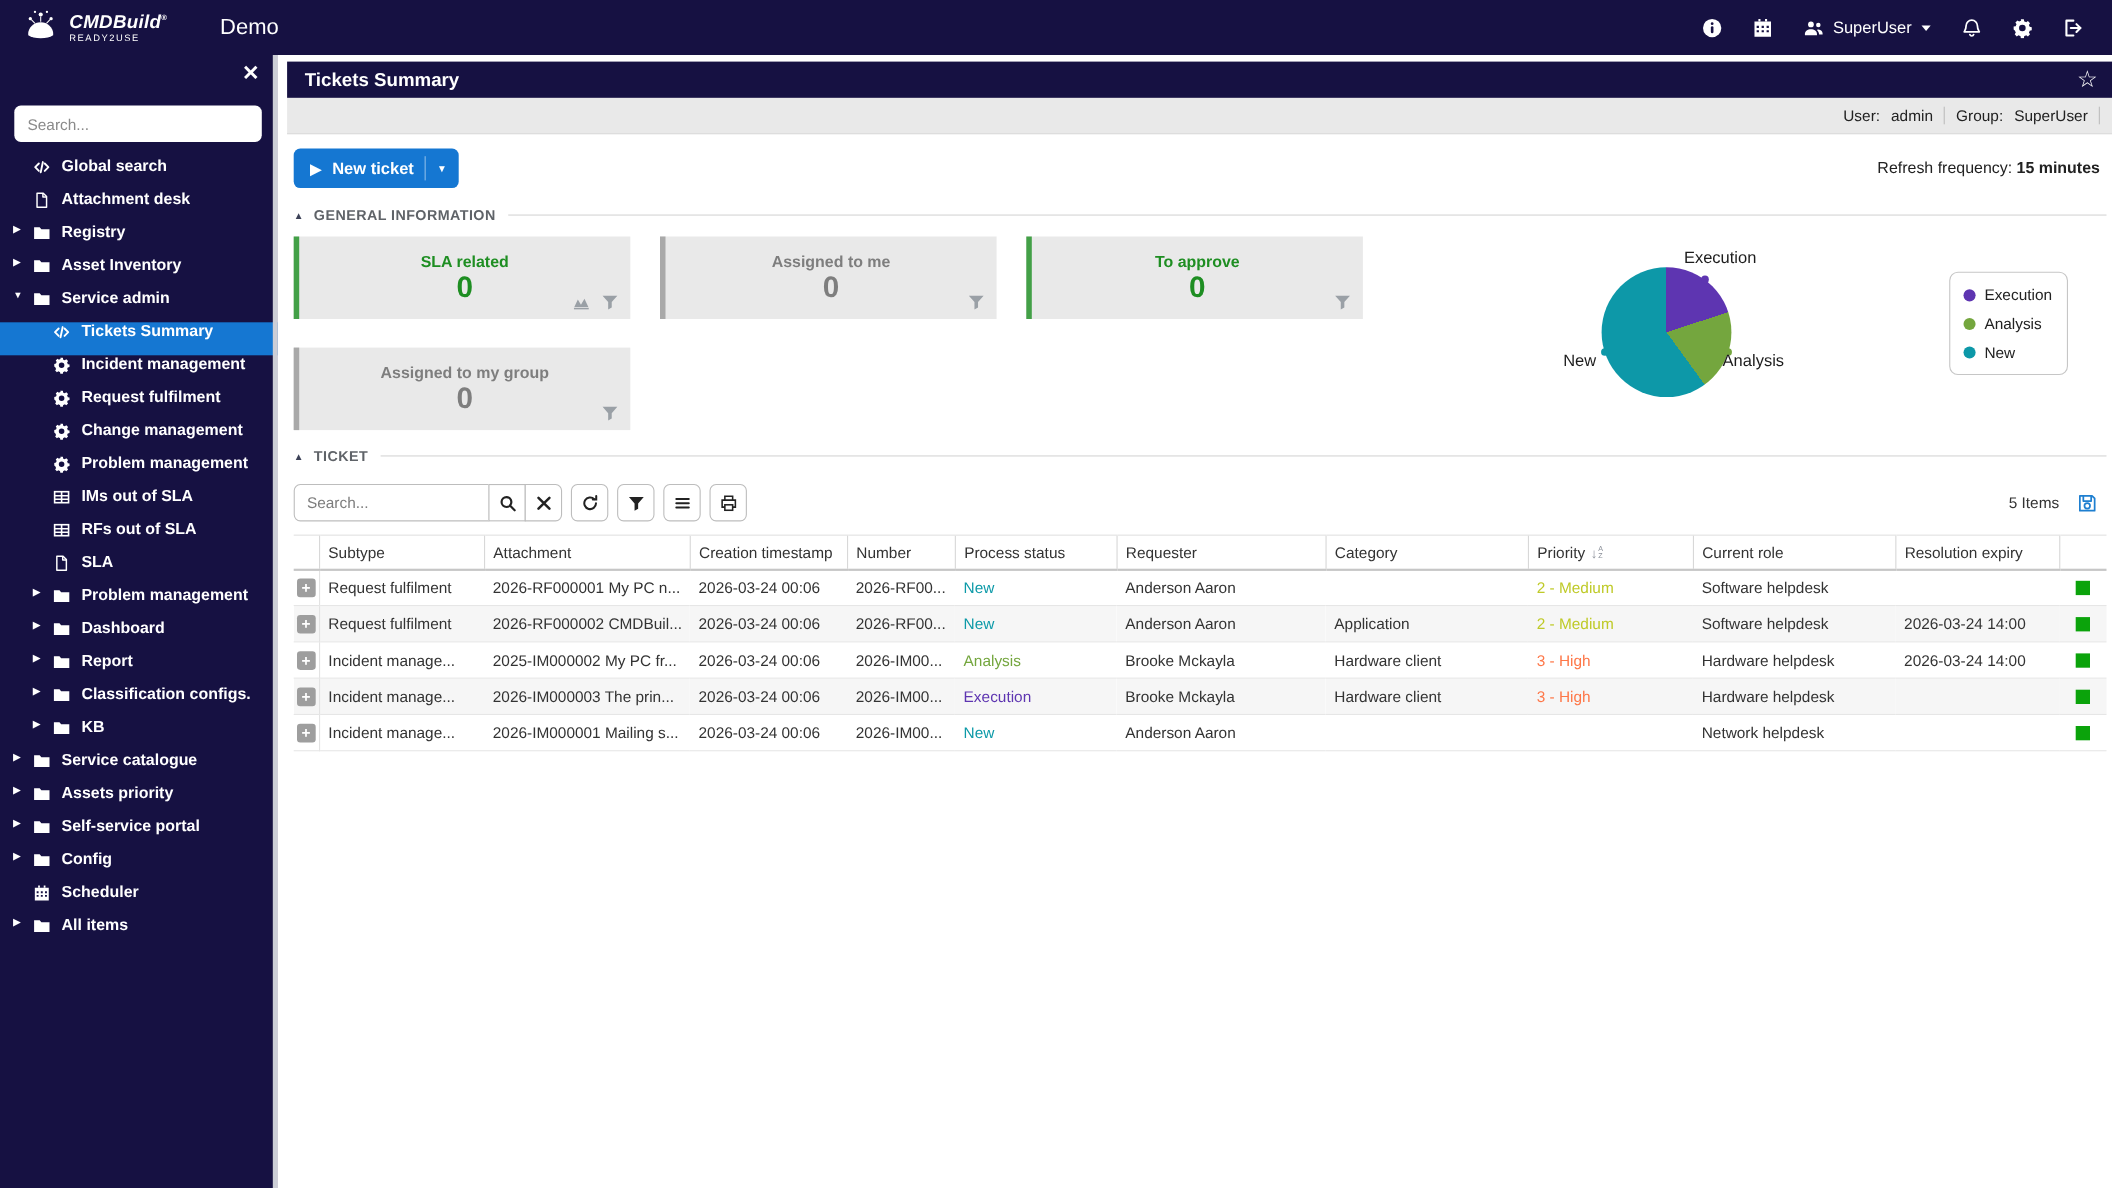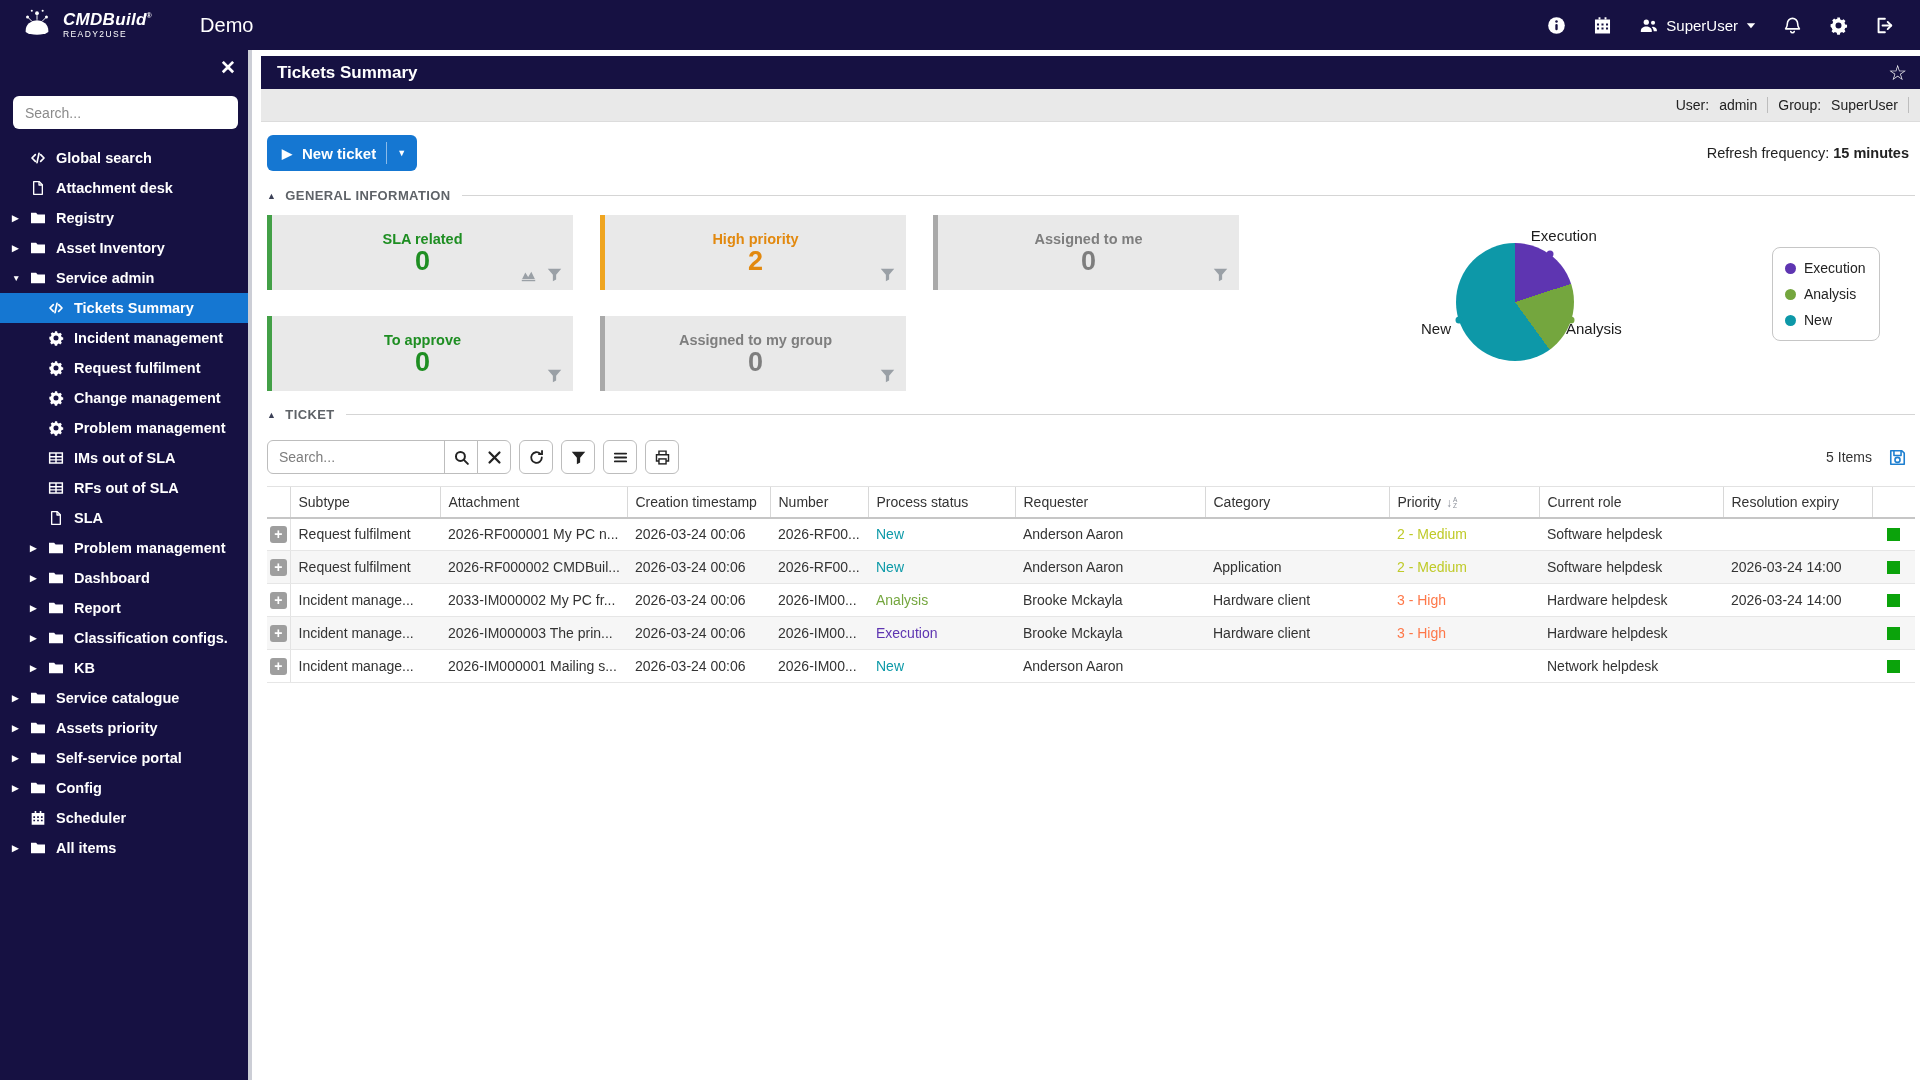--- a/index.html
+++ b/index.html
@@ -23,21 +23,21 @@
   .user-menu .caret svg { width:10px; height:7px; }
   
   .layout { display:flex; height:1030px; }
   .sidebar { width:252px; background:#161142; color:#fff; position:relative; flex:none; }
   .sidebar-scrollbar { position:absolute; top:0; right:0; bottom:0; width:4px; background:#ccced6; }
   .sidebar-close { position:absolute; top:8px; right:16px; font-size:19px; font-weight:bold; cursor:pointer; line-height:1; }
   .sidebar-search { margin:46px 14px 14px 13px; }
   .sidebar-search input { width:100%; height:33px; border:none; border-radius:6px; padding:0 12px; font-size:14px; font-family:inherit; color:#333; outline:none; }
   .sidebar-search input::placeholder { color:#8a8a8a; }
   #sidebar-nav { margin-top:10px; }
-  .nav-item { height:30px; display:flex; align-items:center; font-size:14.5px; font-weight:600; cursor:pointer; padding-left:12px; white-space:nowrap; }
+  .nav-item { height:30px; display:flex; font-size:14.5px; font-weight:600; cursor:pointer; padding-left:12px; white-space:nowrap; }
   .nav-item.no-arrow { padding-left:30px; }
   .nav-item.lvl1 { padding-left:30px; }
   .nav-item.lvl1.no-arrow { padding-left:48px; }
   .nav-item.selected { background:#1577d2; }
   .nav-item .arrow { width:12px; font-size:8.5px; margin-right:6px; color:#fff; }
   .nicon { width:17px; height:17px; margin-right:9px; display:flex; align-items:center; }
   .nicon svg { width:16px; height:16px; display:block; }
   
   .main { flex:1; display:flex; flex-direction:column; background:#fff; margin-left:9px; }
   .title-bar { height:33px; margin-top:6px; background:#161142; color:#fff; display:flex; align-items:center; padding:0 16px; font-size:17px; font-weight:bold; }
@@ -447,31 +447,20 @@
               <div class="kpi-card" style="border-left-color: rgb(67, 160, 71);">
                 <div class="kpi-label" style="color: rgb(30, 142, 34);">SLA related</div>
                 <div class="kpi-value" style="color: rgb(30, 142, 34);">0</div>
                 <div class="kpi-icons">
                   <span class="kicon">
                     <svg viewBox="0 0 24 24" fill="currentColor">
                       <path d="M3 18.5 7.5 9l4 6.5L16 8l5 10.5z"></path>
                       <rect x="2.5" y="19.5" width="19" height="2"></rect>
                     </svg>
                   </span>
-                  <span class="kicon">
-                    <svg viewBox="0 0 24 24" fill="currentColor">
-                      <path d="M2.5 4h19l-7.2 8.2V19l-4.6 2.6v-9.4z"></path>
-                    </svg>
-                  </span>
-                </div>
-              </div>
-              <div class="kpi-card" style="border-left-color: rgb(239, 165, 33);">
-                <div class="kpi-label" style="color: rgb(226, 137, 15);">High priority</div>
-                <div class="kpi-value" style="color: rgb(226, 137, 15);">2</div>
-                <div class="kpi-icons">
                   <span class="kicon">
                     <svg viewBox="0 0 24 24" fill="currentColor">
                       <path d="M2.5 4h19l-7.2 8.2V19l-4.6 2.6v-9.4z"></path>
                     </svg>
                   </span>
                 </div>
               </div>
               <div class="kpi-card" style="border-left-color: rgb(169, 169, 169);">
                 <div class="kpi-label" style="color: rgb(126, 126, 126);">Assigned to me</div>
                 <div class="kpi-value" style="color: rgb(126, 126, 126);">0</div>
@@ -660,21 +649,21 @@
                 <td style="color: rgb(191, 202, 40);">2 - Medium</td>
                 <td>Software helpdesk</td>
                 <td>2026-03-24 14:00</td>
                 <td>
                   <div class="flag" style="background: rgb(11, 163, 11);"></div>
                 </td>
               </tr>
               <tr>
                 <td class="expand-cell"><span class="expand-btn">+</span></td>
                 <td>Incident manage...</td>
-                <td>2033-IM000002 My PC fr...</td>
+                <td>2025-IM000002 My PC fr...</td>
                 <td>2026-03-24 00:06</td>
                 <td>2026-IM00...</td>
                 <td style="color: rgb(116, 166, 62);">Analysis</td>
                 <td>Brooke Mckayla</td>
                 <td>Hardware client</td>
                 <td style="color: rgb(254, 119, 72);">3 - High</td>
                 <td>Hardware helpdesk</td>
                 <td>2026-03-24 14:00</td>
                 <td>
                   <div class="flag" style="background: rgb(11, 163, 11);"></div>

